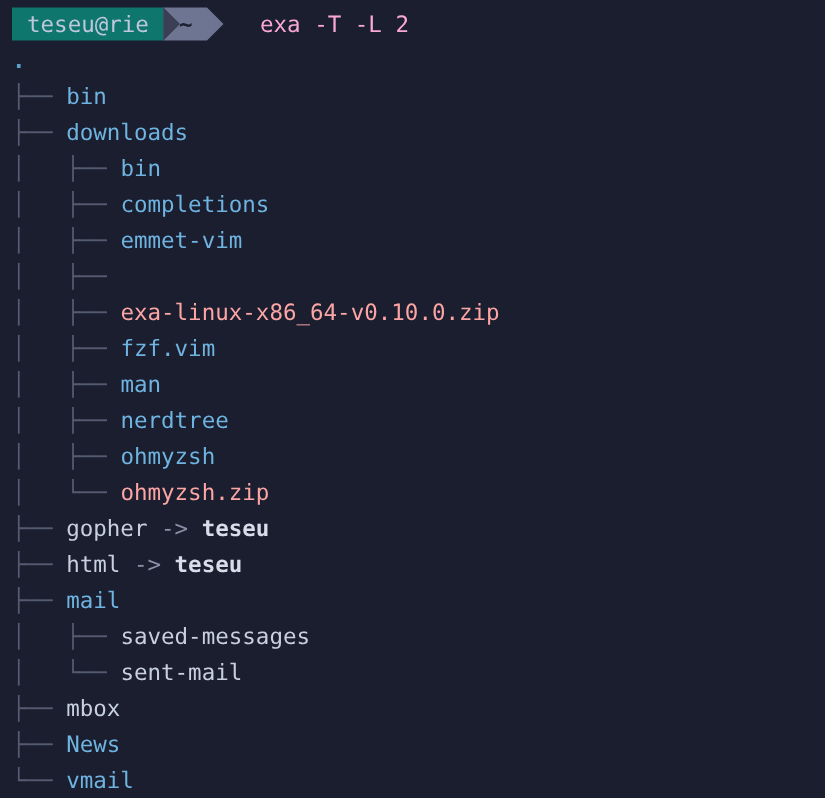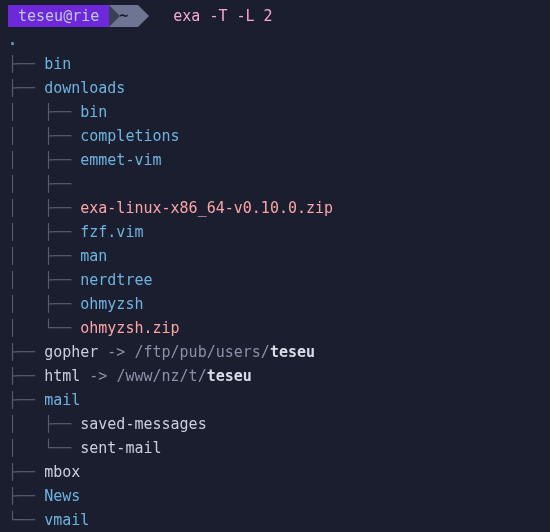--- a/index.html
+++ b/index.html
@@ -22,21 +22,21 @@
     height: 24px;
   }
   .seg {
     display: inline-flex;
     align-items: center;
     padding: 0 10px;
     height: 22px;
     position: relative;
   }
   .seg.userhost {
-    background: #6d28d9;
+    background: #0f766e;
     color: #bfc7df;
   }
   .seg.dir {
     background: #6d7593;
     color: #1a1e2e;
     font-weight: bold;
   }
   .chevron {
     width: 0; height: 0;
     border-top: 11px solid transparent;
@@ -86,22 +86,22 @@
       <div class="row"><span class="tree-branch">│   ├── </span><span class="dir-col">bin</span></div>
       <div class="row"><span class="tree-branch">│   ├── </span><span class="dir-col">completions</span></div>
       <div class="row"><span class="tree-branch">│   ├── </span><span class="dir-col">emmet-vim</span></div>
       <div class="row"><span class="tree-branch">│   ├── </span></div>
       <div class="row"><span class="tree-branch">│   ├── </span><span class="file-col">exa-linux-x86_64-v0.10.0.zip</span></div>
       <div class="row"><span class="tree-branch">│   ├── </span><span class="dir-col">fzf.vim</span></div>
       <div class="row"><span class="tree-branch">│   ├── </span><span class="dir-col">man</span></div>
       <div class="row"><span class="tree-branch">│   ├── </span><span class="dir-col">nerdtree</span></div>
       <div class="row"><span class="tree-branch">│   ├── </span><span class="dir-col">ohmyzsh</span></div>
       <div class="row"><span class="tree-branch">│   └── </span><span class="file-col">ohmyzsh.zip</span></div>
-      <div class="row"><span class="tree-branch">├── </span><span class="plain-col">gopher</span><span class="arrow-col"> -&gt; </span><span class="path-col">/ftp/pub/users/</span><span class="path-tgt">teseu</span></div>
-      <div class="row"><span class="tree-branch">├── </span><span class="plain-col">html</span><span class="arrow-col"> -&gt; </span><span class="path-col">/www/nz/t/</span><span class="path-tgt">teseu</span></div>
+      <div class="row"><span class="tree-branch">├── </span><span class="plain-col">gopher</span><span class="arrow-col"> -&gt; </span><span class="path-tgt">teseu</span></div>
+      <div class="row"><span class="tree-branch">├── </span><span class="plain-col">html</span><span class="arrow-col"> -&gt; </span><span class="path-tgt">teseu</span></div>
       <div class="row"><span class="tree-branch">├── </span><span class="dir-col">mail</span></div>
       <div class="row"><span class="tree-branch">│   ├── </span><span class="plain-col">saved-messages</span></div>
       <div class="row"><span class="tree-branch">│   └── </span><span class="plain-col">sent-mail</span></div>
       <div class="row"><span class="tree-branch">├── </span><span class="plain-col">mbox</span></div>
       <div class="row"><span class="tree-branch">├── </span><span class="dir-col">News</span></div>
       <div class="row"><span class="tree-branch">└── </span><span class="dir-col">vmail</span></div>
     </div>
 
 </div>
 

